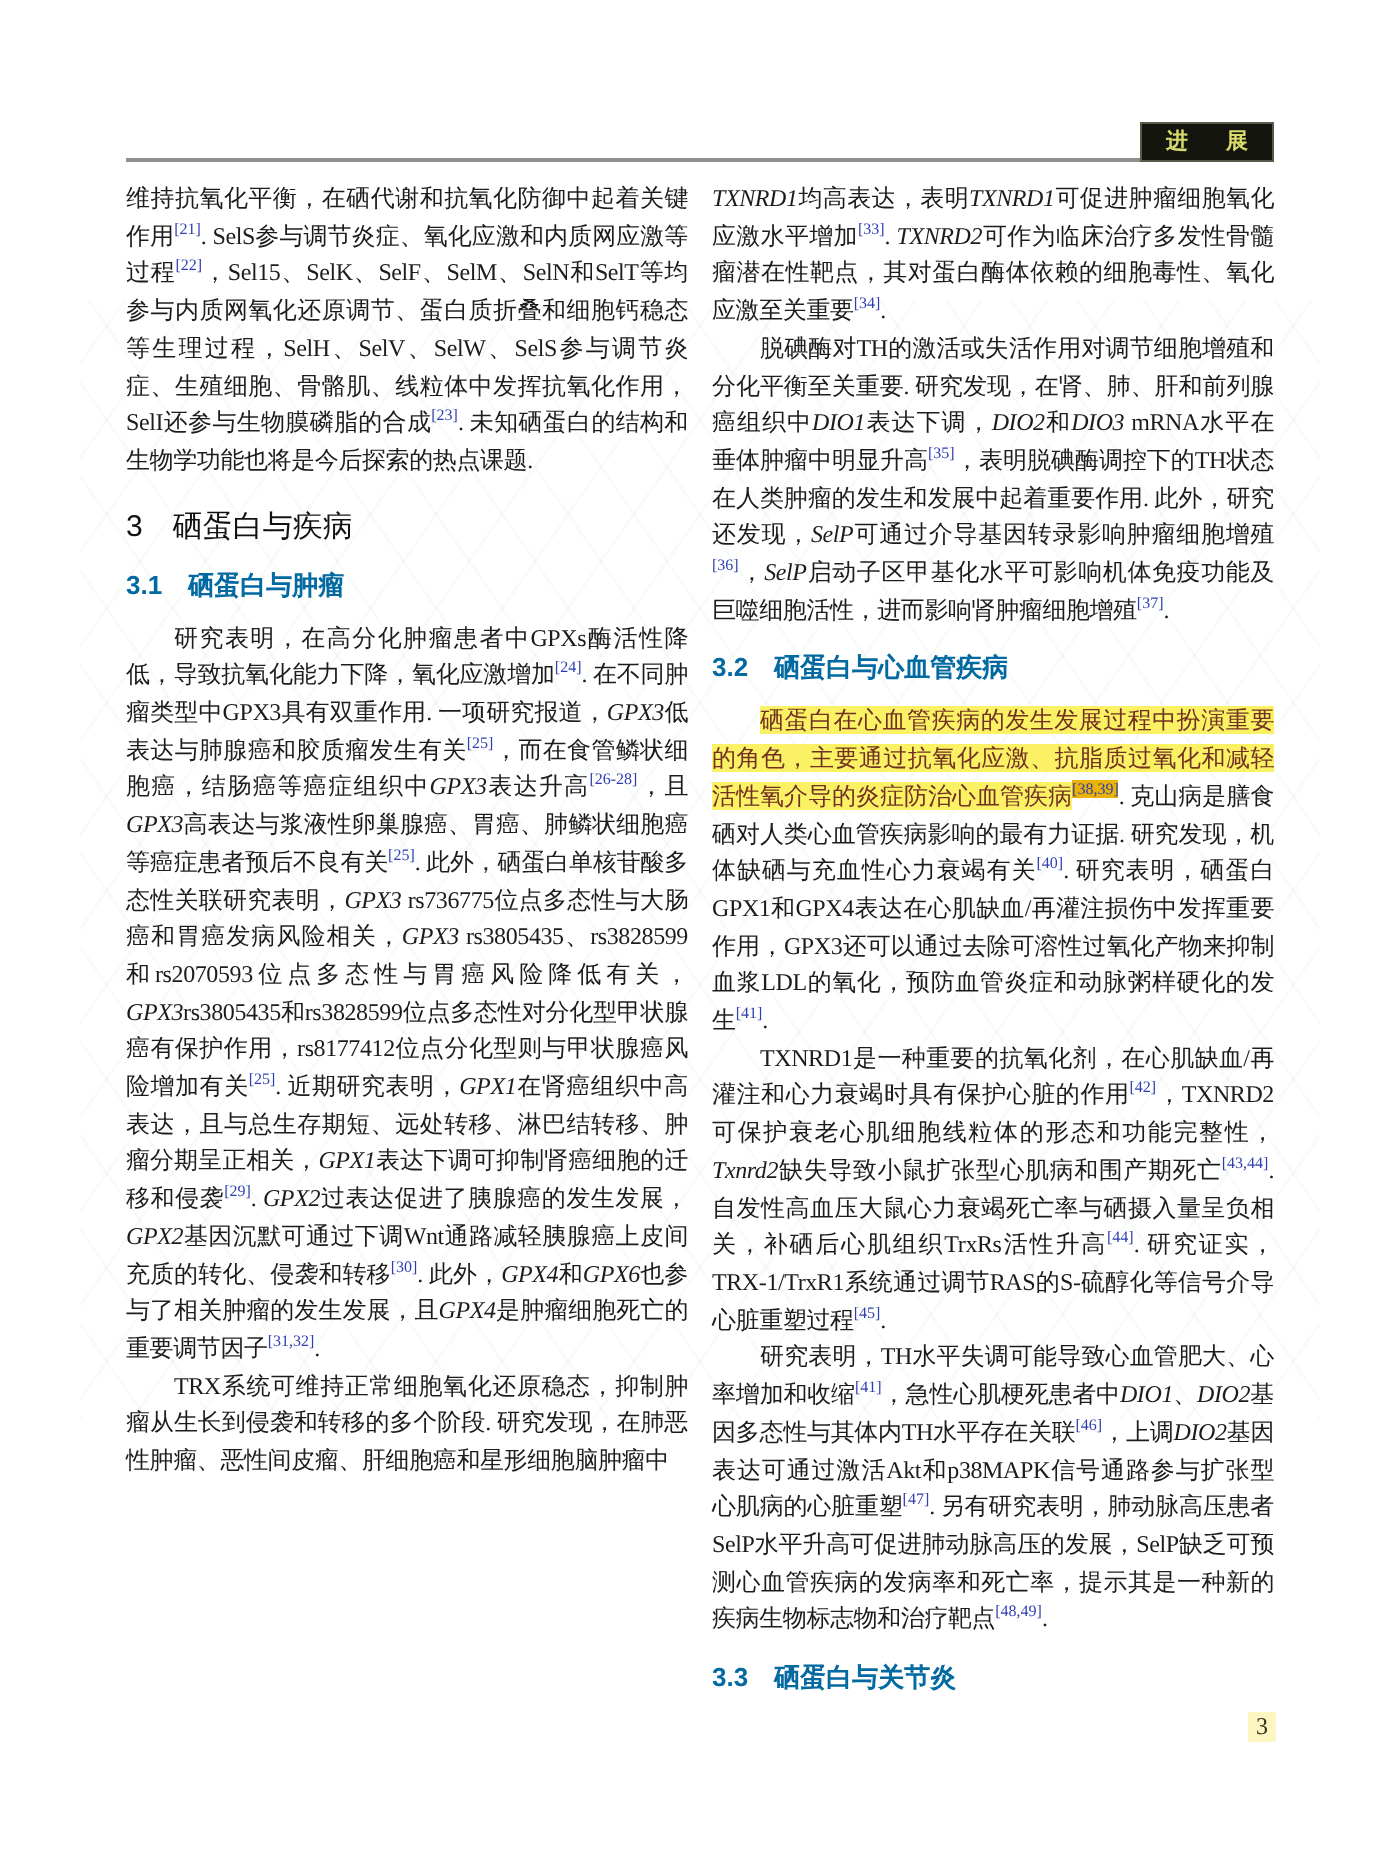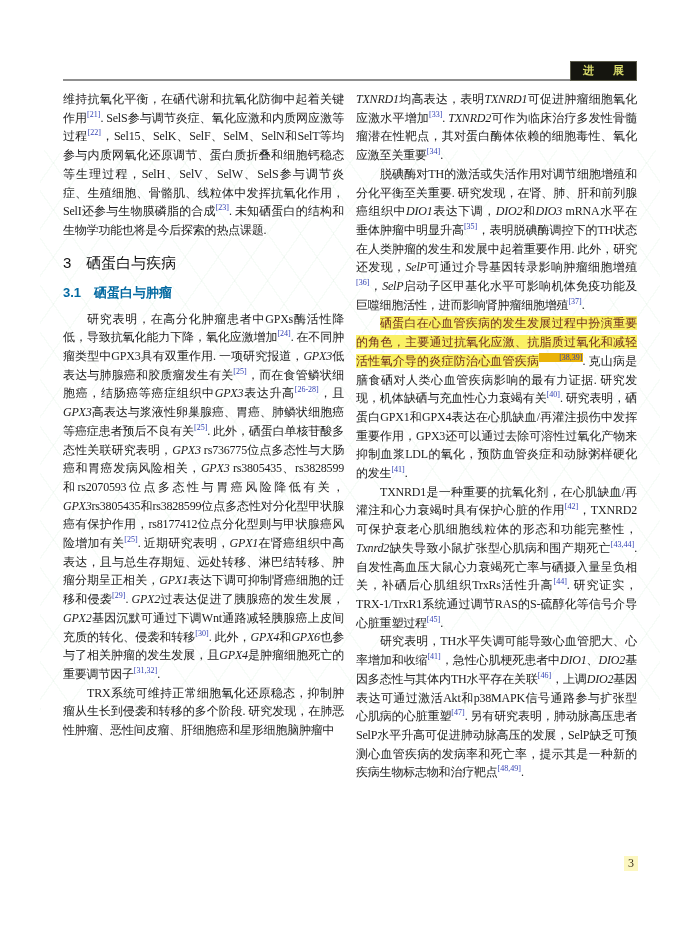--- a/index.html
+++ b/index.html
@@ -21,21 +21,21 @@
   p.indent{text-indent:2em;}
   h2.sec{font-family:"Liberation Sans",sans-serif;font-weight:normal;font-size:15px;
          margin:14px 0 10px;color:#111;}
   h3.subsec{font-family:"Liberation Sans",sans-serif;font-weight:bold;font-size:13px;
          margin:11px 0 8px;color:#0369a1;}
   .h-num{margin-right:1em;}
   .gene{font-style:italic;}
   sup.cite{color:#2e3db1;font-size:8px;line-height:0;vertical-align:super;
            letter-spacing:0;font-style:normal;}
   .hl{background:#faf164;color:#713122;}
-  sup.cite.hl-bg{background:#eab308;padding-left:20px;}
+  sup.cite.hl-bg{background:#eab308;}
   .page-num{position:absolute;right:62px;bottom:62px;z-index:1;font-size:12px;color:#3a2f1a;
             background:rgba(250,240,140,.55);padding:0 4px;}
 </style>
 </head>
 <body>
 
 <div class="page">
   <div class="watermark"></div>
   <div class="header-tag">进　展</div>
   <div class="rule"></div>
@@ -43,19 +43,21 @@
     <div class="col" id="col-left">
         <p class="para"><span>维持抗氧化平衡，在硒代谢和抗氧化防御中起着关键作用</span><sup class="cite">[21]</sup><span>. SelS参与调节炎症、氧化应激和内质网应激等过程</span><sup class="cite">[22]</sup><span>，Sel15、SelK、SelF、SelM、SelN和SelT等均参与内质网氧化还原调节、蛋白质折叠和细胞钙稳态等生理过程，SelH、SelV、SelW、SelS参与调节炎症、生殖细胞、骨骼肌、线粒体中发挥抗氧化作用，SelI还参与生物膜磷脂的合成</span><sup class="cite">[23]</sup><span>. 未知硒蛋白的结构和生物学功能也将是今后探索的热点课题.</span></p>
         <h2 class="sec"><span class="h-num">3</span><span>硒蛋白与疾病</span></h2>
         <h3 class="subsec"><span class="h-num">3.1</span><span>硒蛋白与肿瘤</span></h3>
         <p class="para indent"><span>研究表明，在高分化肿瘤患者中GPXs酶活性降低，导致抗氧化能力下降，氧化应激增加</span><sup class="cite">[24]</sup><span>. 在不同肿瘤类型中GPX3具有双重作用. 一项研究报道，</span><span class="gene">GPX3</span><span>低表达与肺腺癌和胶质瘤发生有关</span><sup class="cite">[25]</sup><span>，而在食管鳞状细胞癌，结肠癌等癌症组织中</span><span class="gene">GPX3</span><span>表达升高</span><sup class="cite">[26-28]</sup><span>，且</span><span class="gene">GPX3</span><span>高表达与浆液性卵巢腺癌、胃癌、肺鳞状细胞癌等癌症患者预后不良有关</span><sup class="cite">[25]</sup><span>. 此外，硒蛋白单核苷酸多态性关联研究表明，</span><span class="gene">GPX3</span><span> rs736775位点多态性与大肠癌和胃癌发病风险相关，</span><span class="gene">GPX3</span><span> rs3805435、rs3828599和rs2070593位点多态性与胃癌风险降低有关，</span><span class="gene">GPX3</span><span>rs3805435和rs3828599位点多态性对分化型甲状腺癌有保护作用，rs8177412位点分化型则与甲状腺癌风险增加有关</span><sup class="cite">[25]</sup><span>. 近期研究表明，</span><span class="gene">GPX1</span><span>在肾癌组织中高表达，且与总生存期短、远处转移、淋巴结转移、肿瘤分期呈正相关，</span><span class="gene">GPX1</span><span>表达下调可抑制肾癌细胞的迁移和侵袭</span><sup class="cite">[29]</sup><span>. </span><span class="gene">GPX2</span><span>过表达促进了胰腺癌的发生发展，</span><span class="gene">GPX2</span><span>基因沉默可通过下调Wnt通路减轻胰腺癌上皮间充质的转化、侵袭和转移</span><sup class="cite">[30]</sup><span>. 此外，</span><span class="gene">GPX4</span><span>和</span><span class="gene">GPX6</span><span>也参与了相关肿瘤的发生发展，且</span><span class="gene">GPX4</span><span>是肿瘤细胞死亡的重要调节因子</span><sup class="cite">[31,32]</sup><span>.</span></p>
         <p class="para indent"><span>TRX系统可维持正常细胞氧化还原稳态，抑制肿瘤从生长到侵袭和转移的多个阶段. 研究发现，在肺恶性肿瘤、恶性间皮瘤、肝细胞癌和星形细胞脑肿瘤中</span></p>
       </div>
     <div class="col" id="col-right">
         <p class="para"><span class="gene">TXNRD1</span><span>均高表达，表明</span><span class="gene">TXNRD1</span><span>可促进肿瘤细胞氧化应激水平增加</span><sup class="cite">[33]</sup><span>. </span><span class="gene">TXNRD2</span><span>可作为临床治疗多发性骨髓瘤潜在性靶点，其对蛋白酶体依赖的细胞毒性、氧化应激至关重要</span><sup class="cite">[34]</sup><span>.</span></p>
         <p class="para indent"><span>脱碘酶对TH的激活或失活作用对调节细胞增殖和分化平衡至关重要. 研究发现，在肾、肺、肝和前列腺癌组织中</span><span class="gene">DIO1</span><span>表达下调，</span><span class="gene">DIO2</span><span>和</span><span class="gene">DIO3</span><span> mRNA水平在垂体肿瘤中明显升高</span><sup class="cite">[35]</sup><span>，表明脱碘酶调控下的TH状态在人类肿瘤的发生和发展中起着重要作用. 此外，研究还发现，</span><span class="gene">SelP</span><span>可通过介导基因转录影响肿瘤细胞增殖</span><sup class="cite">[36]</sup><span>，</span><span class="gene">SelP</span><span>启动子区甲基化水平可影响机体免疫功能及巨噬细胞活性，进而影响肾肿瘤细胞增殖</span><sup class="cite">[37]</sup><span>.</span></p>
+        <h3 class="subsec"><span class="h-num">3.2</span><span>硒蛋白与心血管疾病</span></h3>
         <p class="para indent"><span class="hl">硒蛋白在心血管疾病的发生发展过程中扮演重要的角色，主要通过抗氧化应激、抗脂质过氧化和减轻活性氧介导的炎症防治心血管疾病</span><sup class="cite hl-bg">[38,39]</sup><span>. 克山病是膳食硒对人类心血管疾病影响的最有力证据. 研究发现，机体缺硒与充血性心力衰竭有关</span><sup class="cite">[40]</sup><span>. 研究表明，硒蛋白GPX1和GPX4表达在心肌缺血/再灌注损伤中发挥重要作用，GPX3还可以通过去除可溶性过氧化产物来抑制血浆LDL的氧化，预防血管炎症和动脉粥样硬化的发生</span><sup class="cite">[41]</sup><span>.</span></p>
         <p class="para indent"><span>TXNRD1是一种重要的抗氧化剂，在心肌缺血/再灌注和心力衰竭时具有保护心脏的作用</span><sup class="cite">[42]</sup><span>，TXNRD2可保护衰老心肌细胞线粒体的形态和功能完整性，</span><span class="gene">Txnrd2</span><span>缺失导致小鼠扩张型心肌病和围产期死亡</span><sup class="cite">[43,44]</sup><span>. 自发性高血压大鼠心力衰竭死亡率与硒摄入量呈负相关，补硒后心肌组织TrxRs活性升高</span><sup class="cite">[44]</sup><span>. 研究证实，TRX-1/TrxR1系统通过调节RAS的S-硫醇化等信号介导心脏重塑过程</span><sup class="cite">[45]</sup><span>.</span></p>
         <p class="para indent"><span>研究表明，TH水平失调可能导致心血管肥大、心率增加和收缩</span><sup class="cite">[41]</sup><span>，急性心肌梗死患者中</span><span class="gene">DIO1</span><span>、</span><span class="gene">DIO2</span><span>基因多态性与其体内TH水平存在关联</span><sup class="cite">[46]</sup><span>，上调</span><span class="gene">DIO2</span><span>基因表达可通过激活Akt和p38MAPK信号通路参与扩张型心肌病的心脏重塑</span><sup class="cite">[47]</sup><span>. 另有研究表明，肺动脉高压患者SelP水平升高可促进肺动脉高压的发展，SelP缺乏可预测心血管疾病的发病率和死亡率，提示其是一种新的疾病生物标志物和治疗靶点</span><sup class="cite">[48,49]</sup><span>.</span></p>
+        <h3 class="subsec"><span class="h-num">3.3</span><span>硒蛋白与关节炎</span></h3>
       </div>
   </div>
   <div class="page-num">3</div>
 </div>
 
 </body></html>

